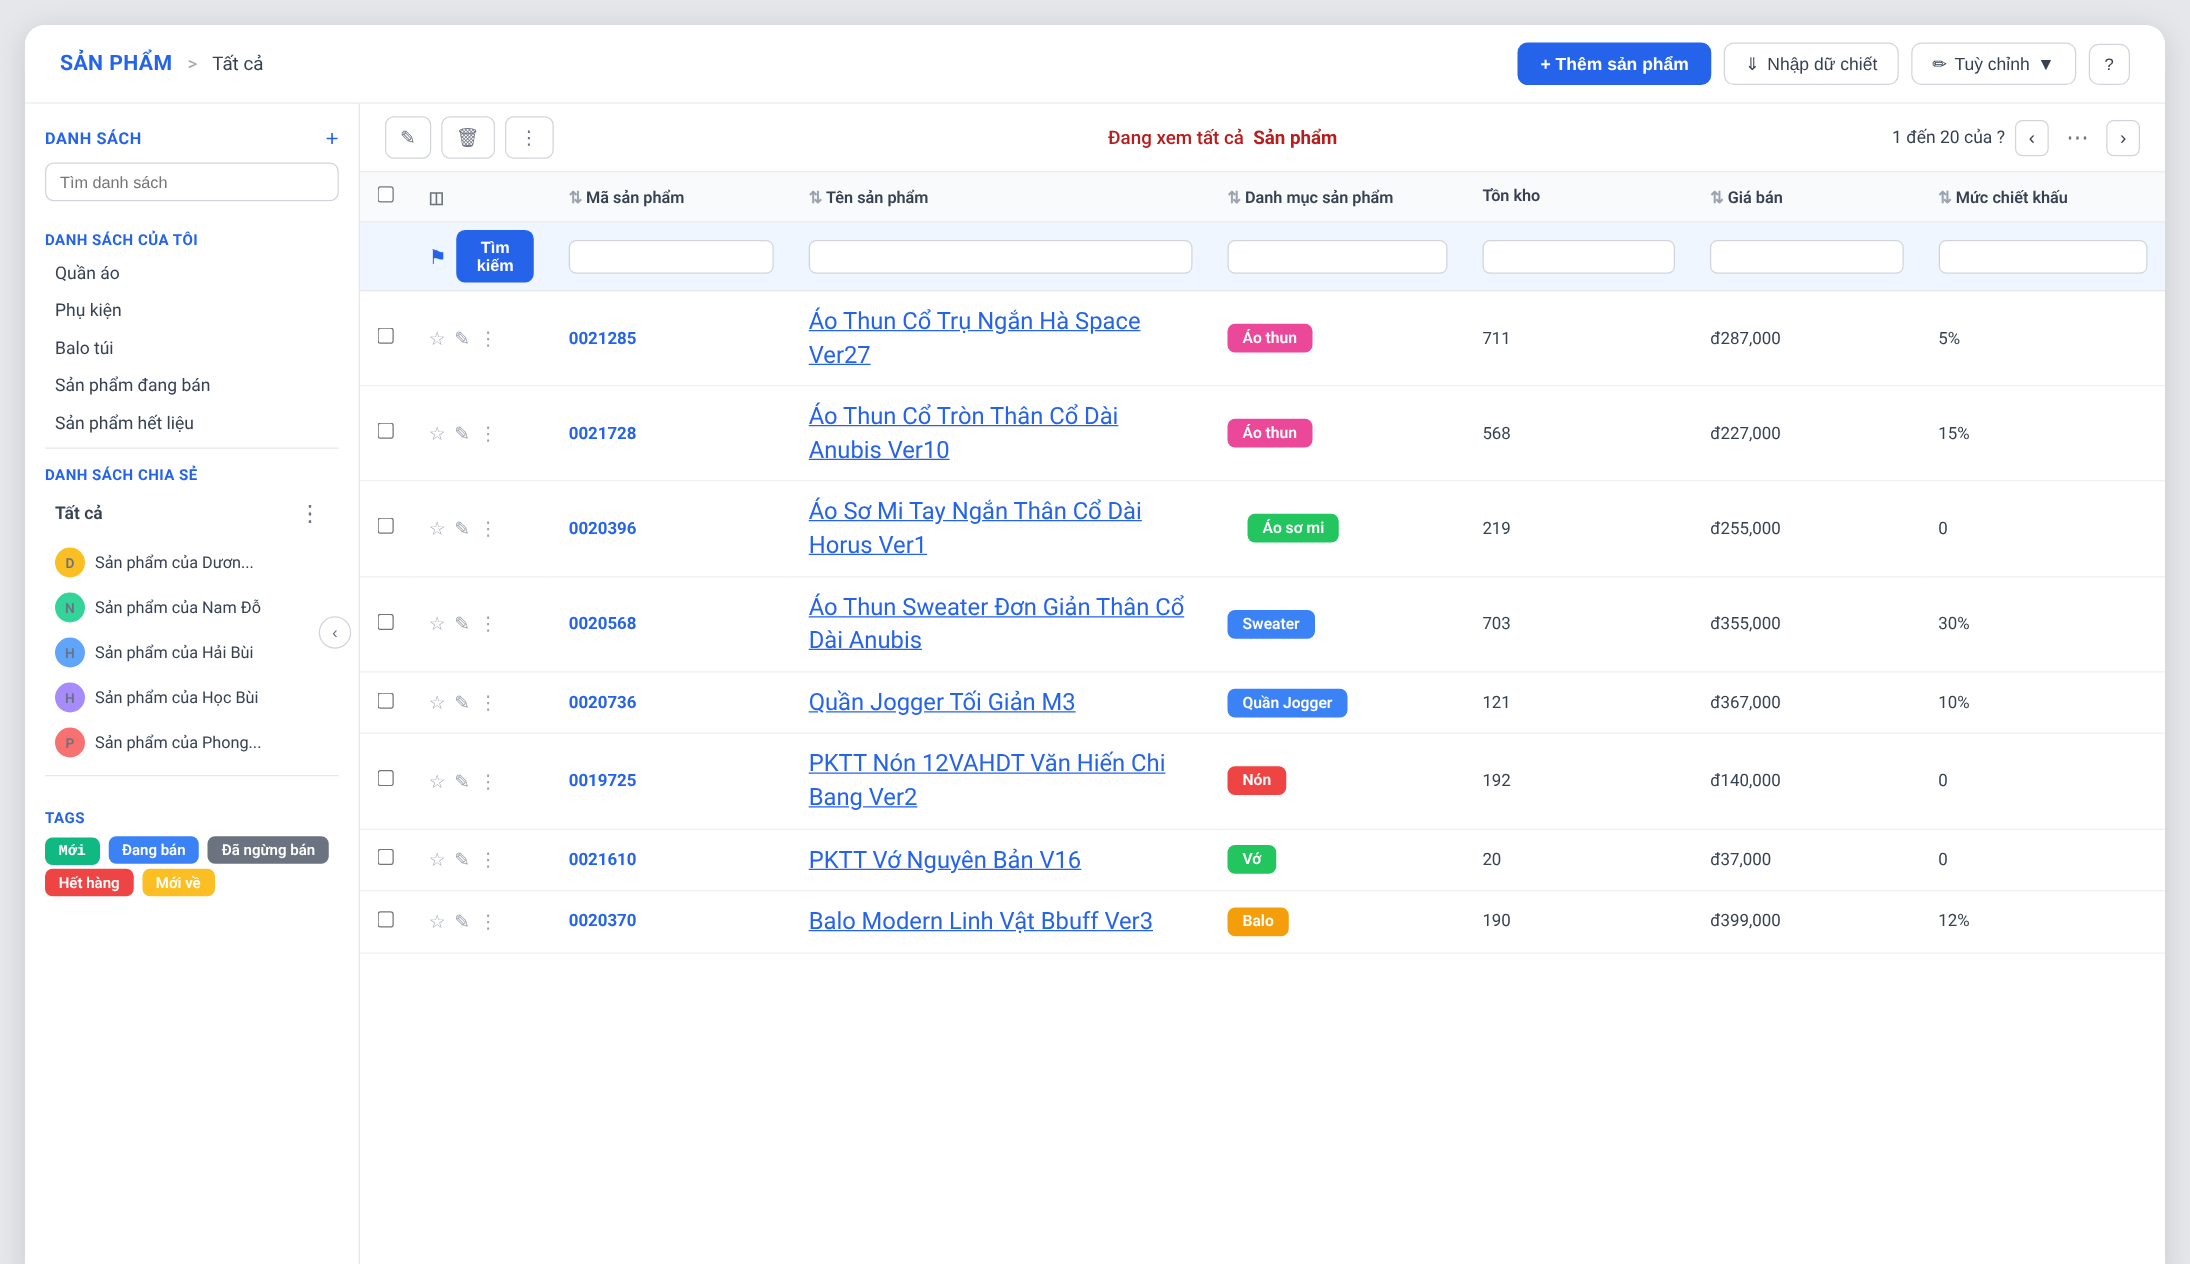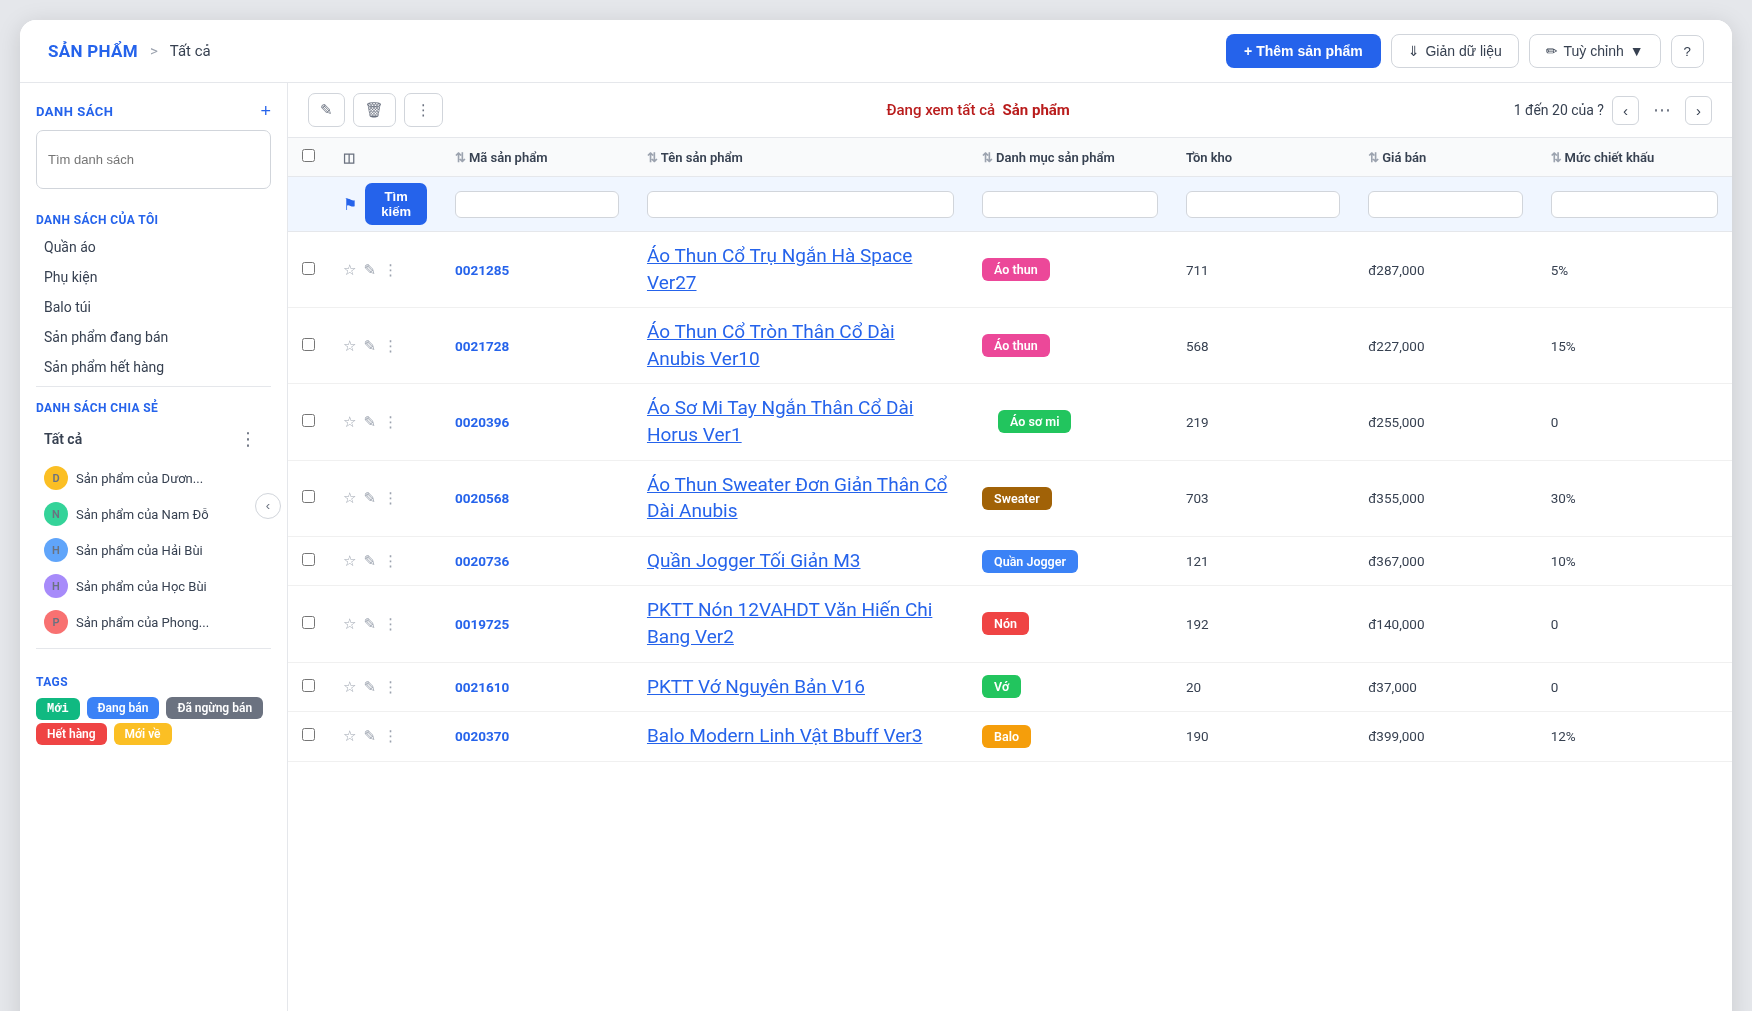--- a/index.html
+++ b/index.html
@@ -126,21 +126,21 @@
       border: none;
       color: #2563eb;
       font-size: 18px;
       cursor: pointer;
       font-weight: 400;
     }
     .sidebar-search {
       width: 100%;
       border: 1.5px solid #d1d5db;
       border-radius: 7px;
-      padding: 21px 11px;
+      padding: 7px 11px;
       font-size: 13px;
       color: #374151;
       margin-bottom: 14px;
       outline: none;
     }
     .sidebar-sub-title {
       font-weight: 700;
       font-size: 12px;
       color: #2563eb;
       text-transform: uppercase;
@@ -351,21 +351,21 @@
       display: inline-block;
       border-radius: 6px;
       padding: 4px 12px;
       font-size: 12.5px;
       font-weight: 600;
       color: #fff;
       white-space: nowrap;
     }
     .badge-ao-thun { background: #ec4899; }
     .badge-ao-so-mi { background: #22c55e; margin-left: 16px; }
-    .badge-sweater { background: #a16207; }
+    .badge-sweater { background: #3b82f6; }
     .badge-quan-jogger { background: #3b82f6; }
     .badge-non { background: #ef4444; }
     .badge-vo { background: #22c55e; }
     .badge-balo { background: #f59e0b; }
     .divider { height: 1px; background: #e5e7eb; margin: 4px 0; }
     .collapse-btn {
       background: none;
       border: 1.5px solid #d1d5db;
       border-radius: 50%;
       width: 26px;
@@ -398,21 +398,21 @@
   <div class="header">
     <div class="header-left">
       <span class="header-title">SẢN PHẨM</span>
       <span class="header-separator">&gt;</span>
       <span class="header-sub">Tất cả</span>
     </div>
     <div class="header-actions">
       <button class="btn-primary">+ Thêm sản phẩm</button>
       <button class="btn-secondary">
         <span>⇓</span>
-        <span>Giản dữ liệu</span>
+        <span>Nhập dữ chiết</span>
       </button>
       <button class="btn-secondary">
         <span>✏</span>
         <span>Tuỳ chỉnh</span>
         <span>▼</span>
       </button>
       <button class="btn-icon">?</button>
     </div>
   </div>
 
@@ -423,21 +423,21 @@
         <span>DANH SÁCH</span>
         <button class="plus-btn">+</button>
       </div>
       <input class="sidebar-search" type="text" placeholder="Tìm danh sách" style="">
 
       <div class="sidebar-sub-title">DANH SÁCH CỦA TÔI</div>
       <div class="sidebar-item">Quần áo</div>
       <div class="sidebar-item">Phụ kiện</div>
       <div class="sidebar-item">Balo túi</div>
       <div class="sidebar-item">Sản phẩm đang bán</div>
-      <div class="sidebar-item">Sản phẩm hết hàng</div>
+      <div class="sidebar-item">Sản phẩm hết liệu</div>
 
       <div class="divider"></div>
 
       <div class="sidebar-sub-title">DANH SÁCH CHIA SẺ</div>
       <div class="sidebar-shared-list">
         <span>Tất cả</span>
         <button class="more-dots">⋮</button>
       </div>
       <div class="sidebar-shared-item">
         <span class="avatar avatar-d">D</span>

